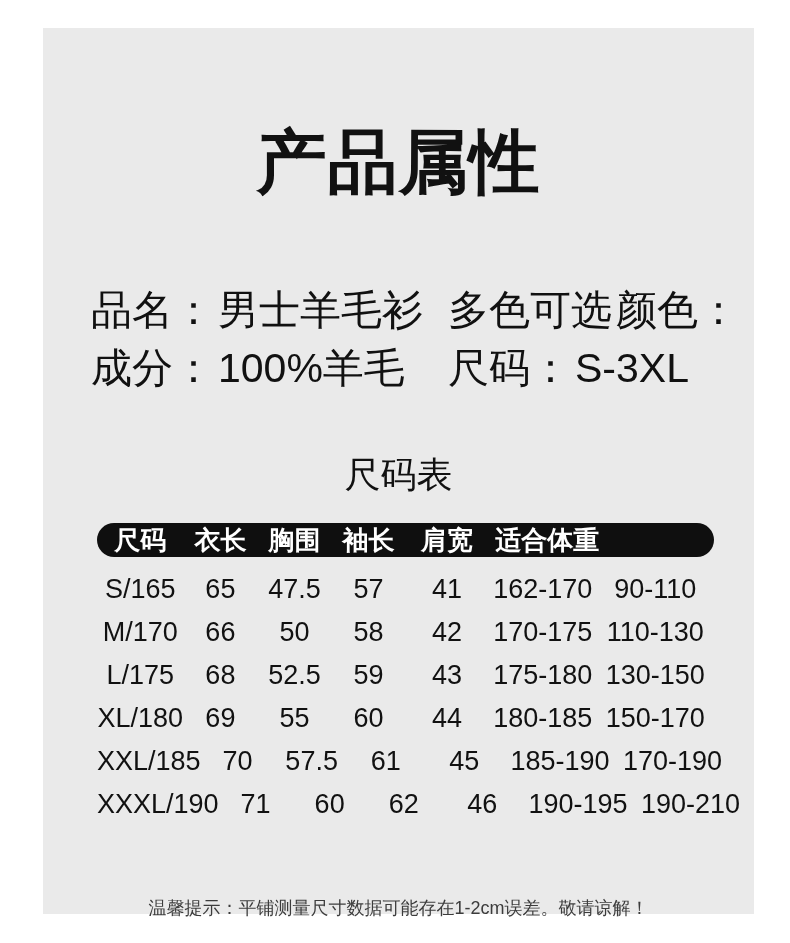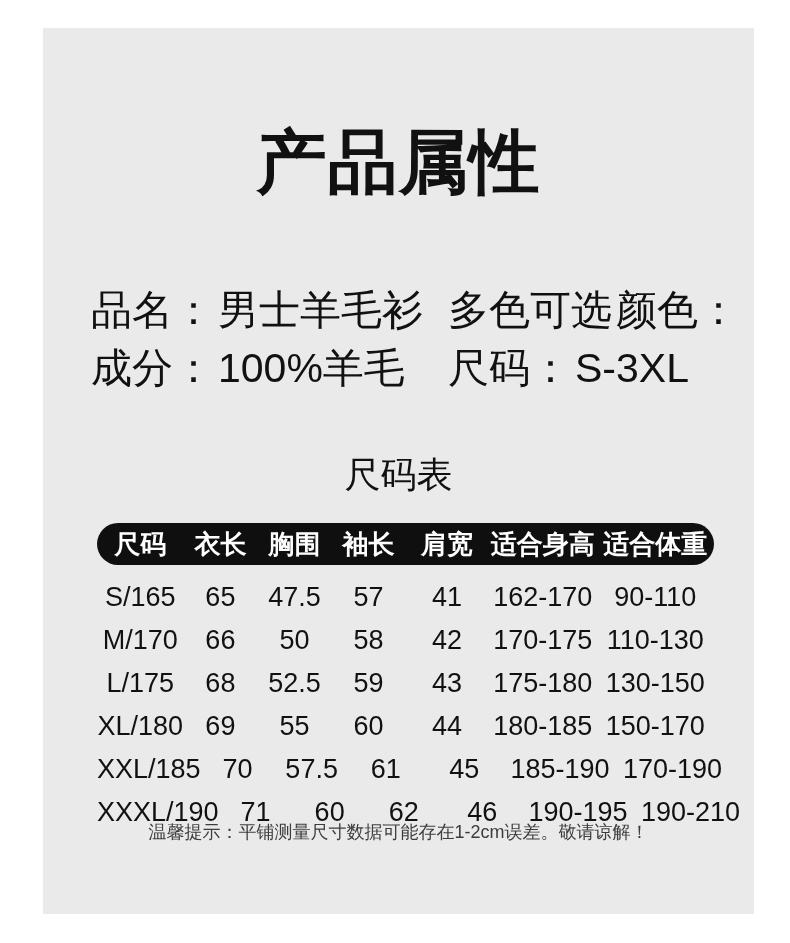--- a/index.html
+++ b/index.html
@@ -59,21 +59,21 @@
     font-weight: 400;
   }
   .size-table {
     position: absolute;
     top: 495px; left: 54px;
     width: 617px;
   }
   .thead {
     display: flex;
     align-items: center;
-    height: 42px;
+    height: 34px;
     border-radius: 25px;
     background: var(--table-header-bg);
     color: var(--table-header-text);
     font-size: 26px;
     font-weight: 700;
   }
   .tbody { margin-top: 11px; }
   .trow {
     display: flex;
     align-items: center;
@@ -87,21 +87,21 @@
   }
   .c0 { flex: 0 0 14%;   }
   .c1 { flex: 0 0 12%; text-align: center;   }
   .c2 { flex: 0 0 12%;   }
   .c3 { flex: 0 0 12%;   }
   .c4 { flex: 0 0 13.5%; }
   .c5 { flex: 0 0 17.5%; }
   .c6 { flex: 0 0 19%;   }
   .note {
     position: absolute;
-    top: 792px; left: 0;
+    top: 868px; left: 0;
     width: 100%;
     text-align: center;
     font-size: 18px;
     line-height: 24px;
     color: var(--note-text);
   }
 </style>
 </head>
 <body>
 
@@ -130,21 +130,20 @@
 
   <h2 class="chart-title">尺码表</h2>
 
   <div class="size-table">
     <div class="thead">
       <span class="cell c0">尺码</span>
       <span class="cell c1">衣长</span>
       <span class="cell c2">胸围</span>
       <span class="cell c3">袖长</span>
       <span class="cell c4">肩宽</span>
-      <span class="cell c5">适合身高</span>
       <span class="cell c6">适合体重</span>
     </div>
     <div class="tbody">
       <div class="trow">
         <span class="cell c0">S/165</span>
         <span class="cell c1">65</span>
         <span class="cell c2">47.5</span>
         <span class="cell c3">57</span>
         <span class="cell c4">41</span>
         <span class="cell c5">162-170</span>

